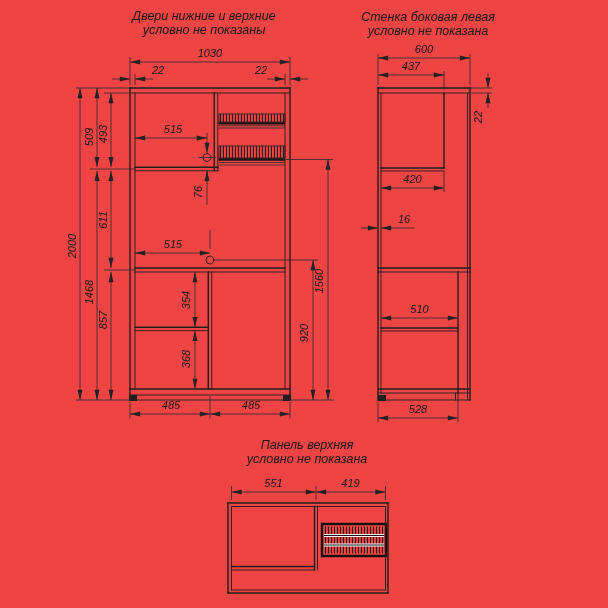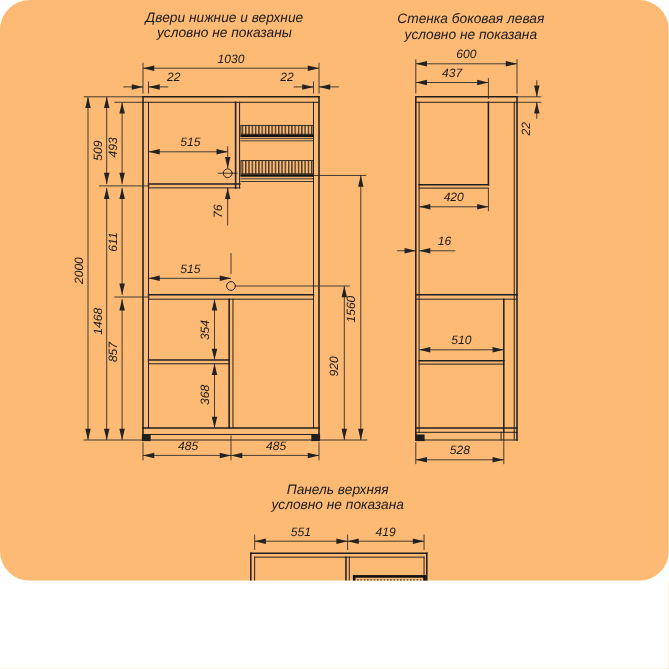--- a/index.html
+++ b/index.html
@@ -1,16 +1,16 @@
 <!DOCTYPE html>
 <html><head>
 <meta charset="utf-8">
 <style>
   html,body{margin:0;padding:0;background:#ffffff;}
-  .canvas{width:608px;height:528px;background:#fdba74;position:relative;overflow:hidden;border-radius:27px;}
+  .canvas{width:608px;height:608px;background:#ef4444;position:relative;overflow:hidden;}
   svg{display:block;}
   
   .ol{stroke:#1f1f1f;stroke-width:1.4;fill:none;stroke-linecap:square;}
   .ol2{stroke:#1f1f1f;stroke-width:0.9;fill:none;stroke-linecap:square;}
   .thick{stroke:#111111;stroke-width:2.3;fill:none;}
   
   .dl{stroke:#2b2b2b;stroke-width:0.8;fill:none;}
   .wl{stroke:#ffffff;stroke-width:3;fill:none;}
   .sep{stroke:#111111;stroke-width:1.1;fill:none;}
   .foot{fill:#1f1f1f;stroke:none;}

